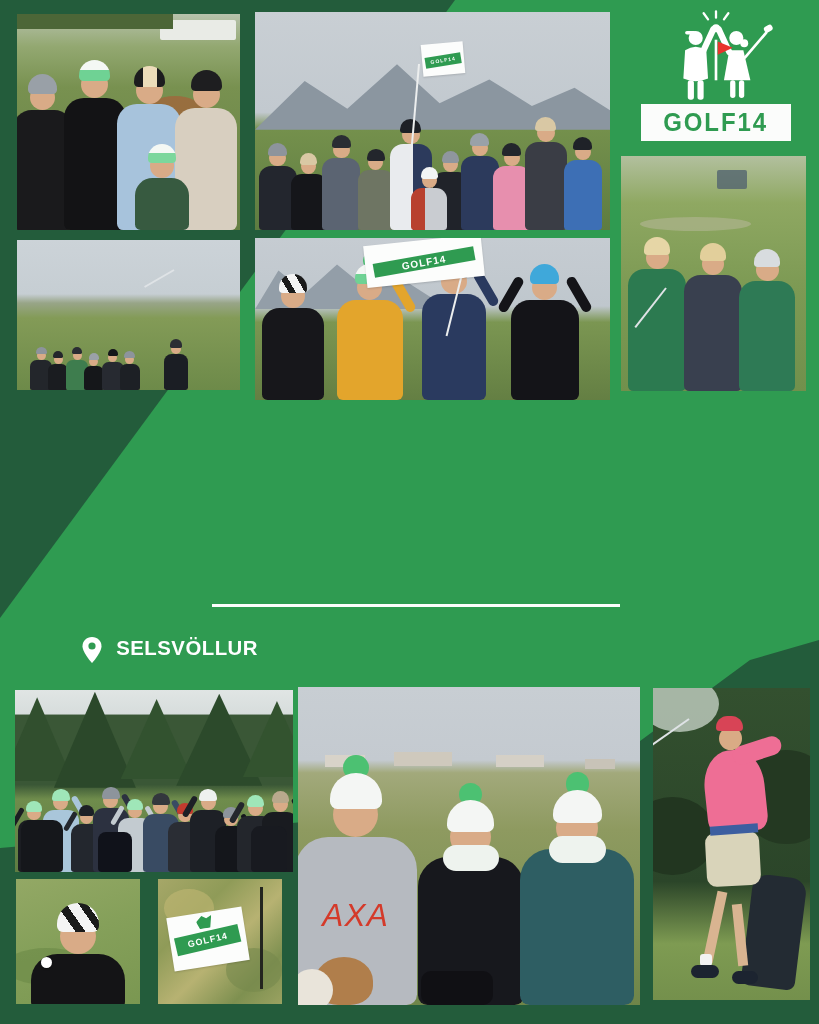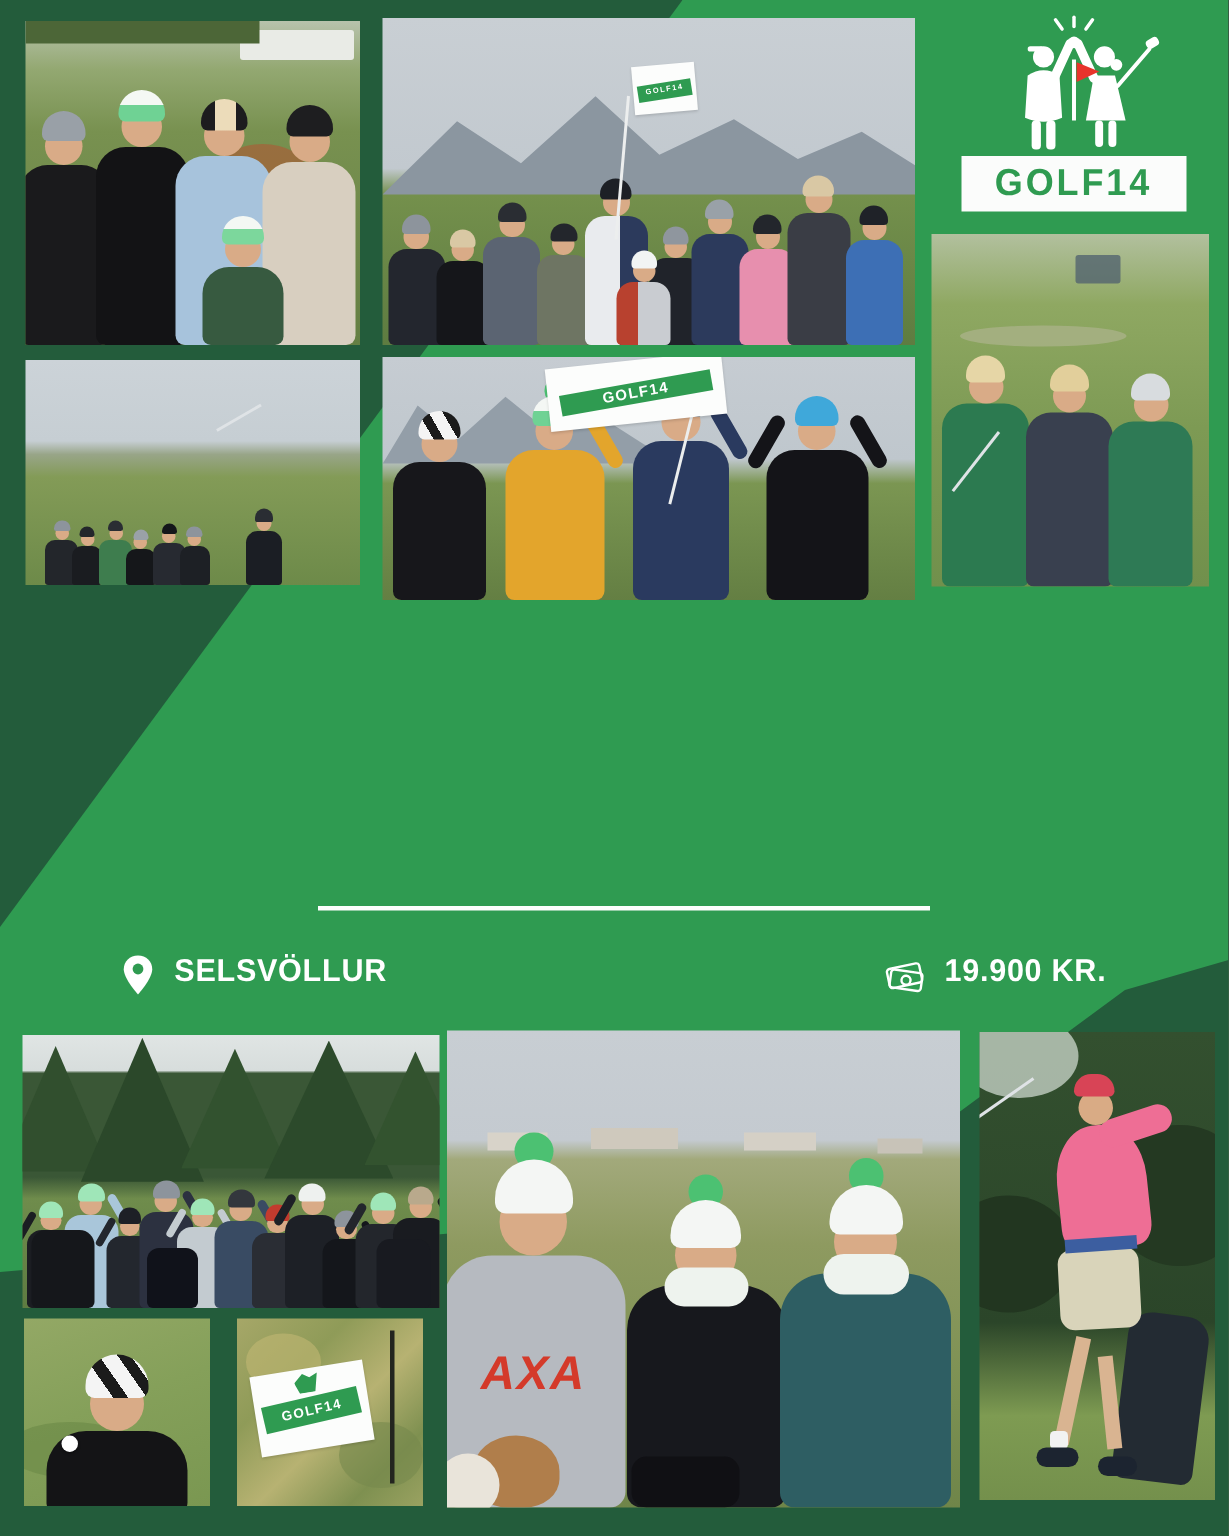--- a/index.html
+++ b/index.html
@@ -24,21 +24,21 @@
   .pp{position:absolute;bottom:0;background:var(--jk,#1c1c20);border-radius:1.1em 1.1em .35em .35em;}
   .pp::before{content:"";position:absolute;left:50%;top:-1.5em;width:1.5em;height:1.5em;margin-left:-.75em;
     border-radius:50%;background:var(--skin,#d9ab87);}
   .pp::after{content:"";position:absolute;left:50%;top:-2.12em;width:1.74em;height:1.2em;margin-left:-.87em;
     border-radius:.87em .87em .25em .25em;background:var(--hat,#222);}
   .arm{position:absolute;top:-1.5em;width:.58em;height:2.3em;background:var(--jk,#1c1c20);border-radius:.3em;}
   .arm.al{left:-.3em;transform:rotate(30deg);}
   .arm.ar{right:-.3em;transform:rotate(-30deg);}
   .pom{position:absolute;left:50%;top:-2.75em;width:.85em;height:.85em;margin-left:-.42em;border-radius:50%;background:#4cc172;}
   .snood{position:absolute;left:50%;top:-.45em;width:2.05em;height:.95em;margin-left:-1.02em;border-radius:.5em;background:#eef3ee;}
-  .jersey{position:absolute;left:50%;top:36%;transform:translateX(-50%);color:#d43a2a;font-weight:bold;font-size:1.05em;letter-spacing:.04em;}
+  .jersey{position:absolute;left:50%;top:36%;transform:translateX(-50%);color:#d43a2a;font-weight:normal;font-size:1.05em;letter-spacing:.04em;}
 
   
   .flag{position:absolute;background:#fcfdfc;box-shadow:0 1px 2px rgba(0,0,0,.15);}
   .flag .fr{position:absolute;left:7%;right:7%;top:36%;height:34%;background:#2F9B51;color:#fff;
     display:flex;align-items:center;justify-content:center;font-weight:bold;letter-spacing:1px;transform:rotate(-4deg);}
   .flag .mark{position:absolute;left:38%;top:6%;width:16px;height:13px;background:#2F9B51;
     clip-path:polygon(18% 100%,0 42%,38% 0,66% 22%,100% 4%,82% 100%);}
 
   
   #logo{position:absolute;left:628px;top:10px;width:176px;height:138px;text-align:center;}
@@ -180,28 +180,20 @@
 
   <div id="divider"></div>
 
   <div id="info">
     <div class="info-item">
       <svg width="24" height="28" viewBox="0 0 24 28">
         <path d="M12 1C6.5 1 2.5 5 2.5 10.2 2.5 16.5 12 27 12 27s9.5-10.5 9.5-16.8C21.5 5 17.5 1 12 1z" fill="#fff"></path>
         <circle cx="12" cy="10" r="3.6" fill="#2F9B51"></circle>
       </svg>
       <span class="txt">SELSVÖLLUR</span>
-    </div>
-    <div class="info-item">
-      <svg width="30" height="28" viewBox="0 0 30 28" fill="none" stroke="#fff" stroke-width="1.6">
-        <rect x="4" y="8" width="22" height="13" rx="2" transform="rotate(-12 15 14.5)"></rect>
-        <rect x="5.5" y="11.5" width="21" height="12" rx="2" transform="rotate(8 16 17.5)"></rect>
-        <circle cx="16" cy="17.5" r="3" transform="rotate(8 16 17.5)"></circle>
-      </svg>
-      <span class="txt">19.900 KR.</span>
     </div>
   </div>
 
   <div class="photo" style="left:15px;top:690px;width:278px;height:182px;background:linear-gradient(180deg,#e0e5e4 0%,#d7dddc 13%,#3a5736 14%,#3a5736 52%,#6f8c4c 60%,#5f7c42 100%);" title="Big group waving with raised arms in front of evergreen trees">
     <i class="tree" style="left:-5%;top:4%;width:72px;height:84px;background:#314f2e;"></i>
     <i class="tree" style="left:14%;top:1%;width:82px;height:96px;background:#2b482a;"></i>
     <i class="tree" style="left:38%;top:5%;width:72px;height:80px;background:#32522f;"></i>
     <i class="tree" style="left:58%;top:2%;width:86px;height:92px;background:#2c4a2b;"></i>
     <i class="tree" style="left:82%;top:6%;width:68px;height:76px;background:#33532f;"></i>
     <i class="pp" style="font-size:9px;left:1%;width:32px;height:52px;--jk:#1b1d22;--hat:#9fe6b8;">

